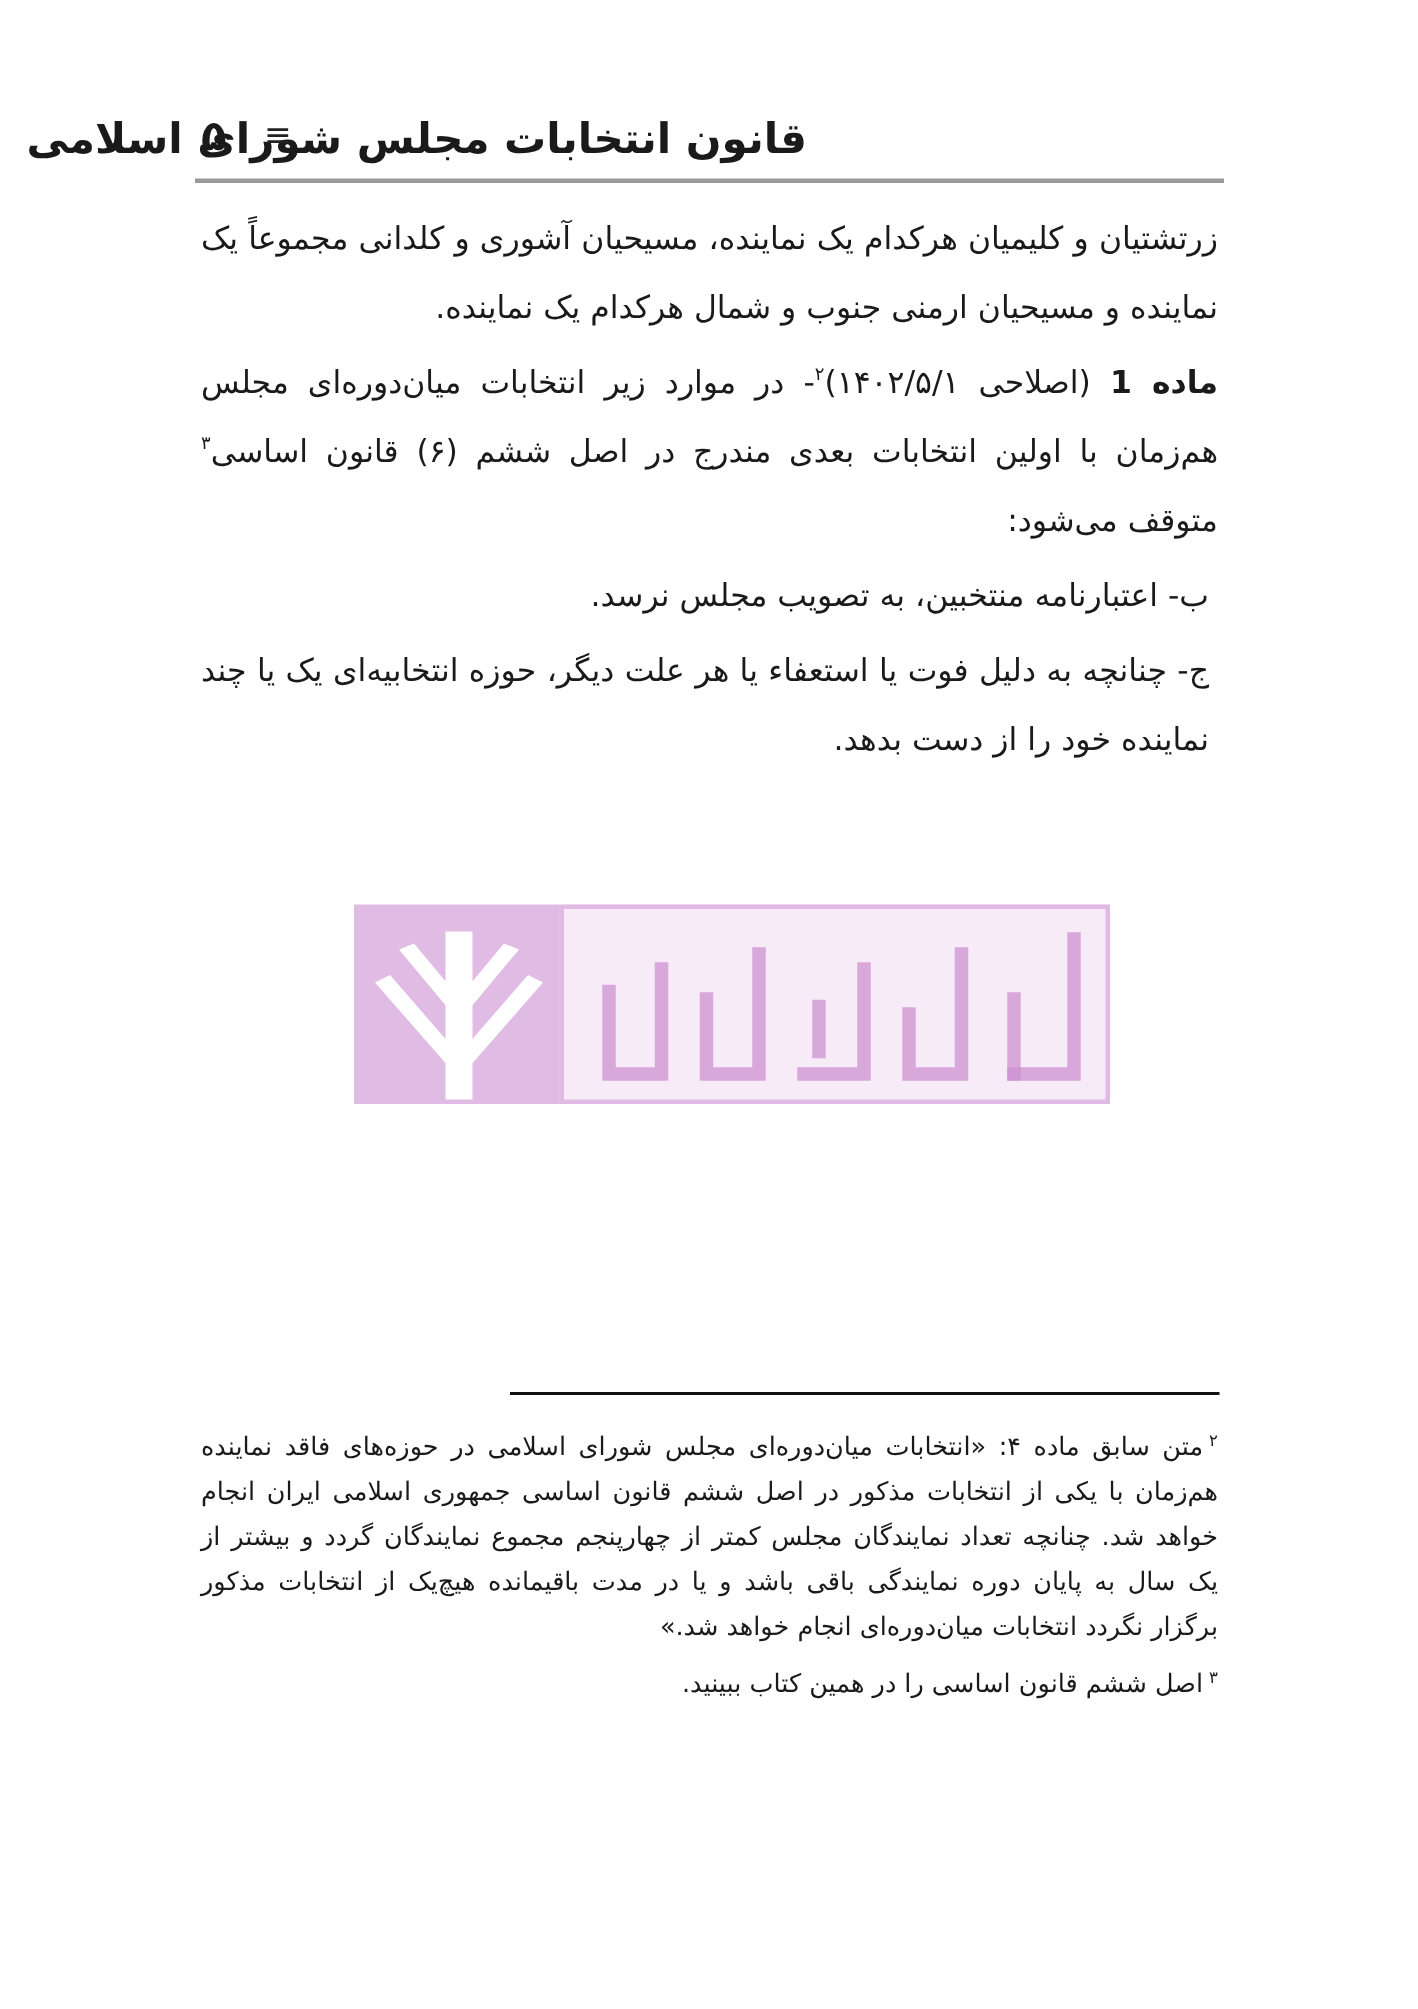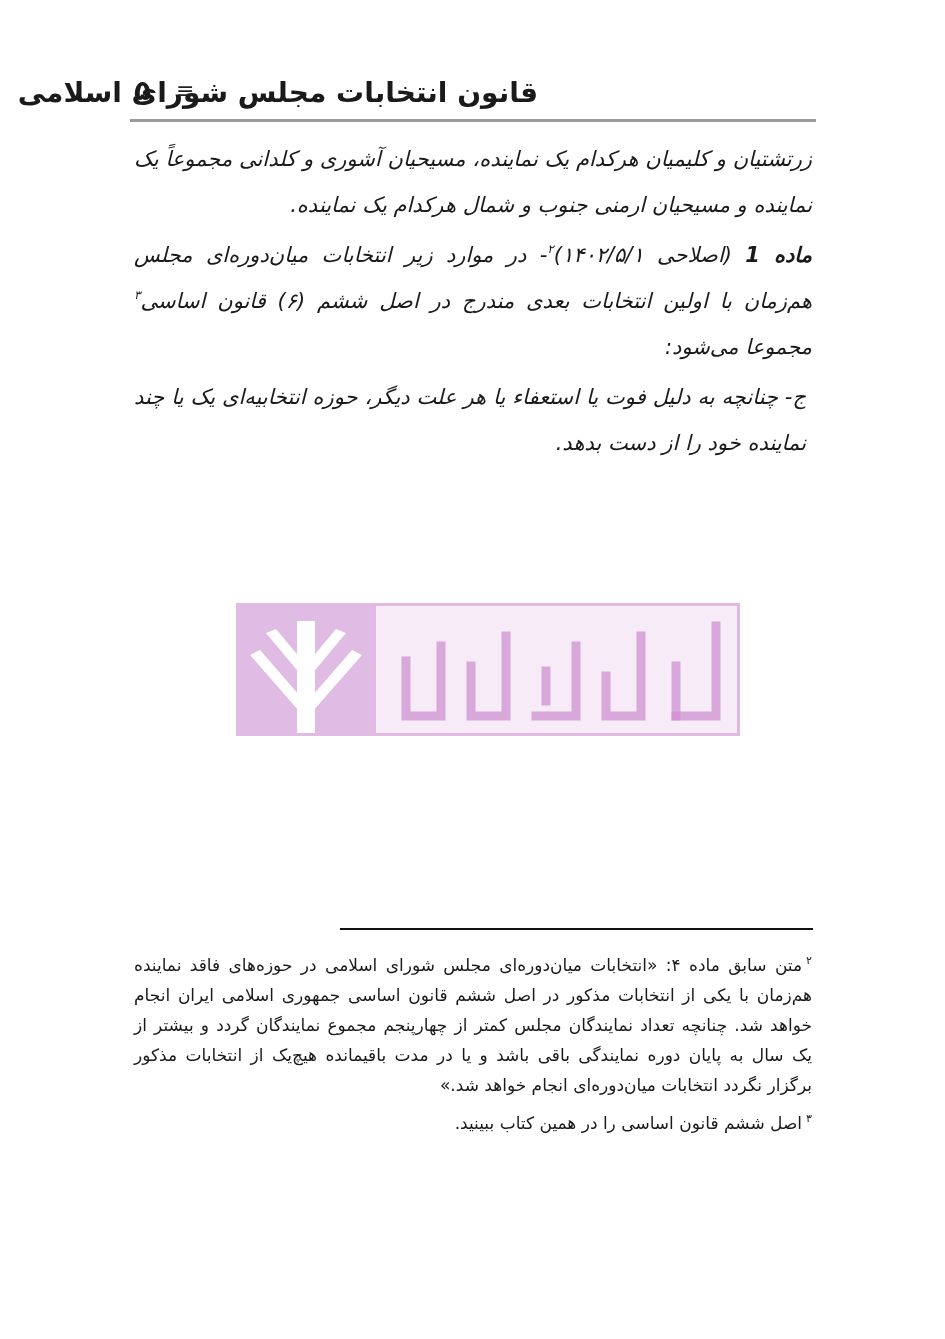--- a/index.html
+++ b/index.html
@@ -34,21 +34,21 @@
       position: absolute; left: 130px; top: 119px; width: 686px; height: 3px;
       background: #9a9a9a;
     }
 
     
     .body-text {
       position: absolute; left: 134px; top: 136px; width: 678px;
       direction: rtl; text-align: justify;
       font-size: 21px; line-height: 46px;
     }
-    .para { margin: 0 0 4px 0; font-style: italic; }
+    .para { margin: 0 0 4px 0; }
     .para.last-line-right { text-align-last: right; }
     .bold { font-weight: bold; }
     sup.fn { font-size: 12px; vertical-align: top; position: relative; top: -6px; }
 
     .item { padding-right: 6px; }
 
     
     .fn-rule {
       position: absolute; left: 340px; top: 928px; width: 473px; height: 2px;
       background: #111;
@@ -89,23 +89,24 @@
     <span class="sep">≡</span>
     <span class="page-num">۵</span>
   </div>
   <div class="header-rule"></div>
 
   <div class="body-text">
     <p class="para last-line-right">زرتشتیان و کلیمیان هرکدام یک نماینده، مسیحیان آشوری و کلدانی مجموعاً یک نماینده و مسیحیان ارمنی جنوب و شمال هرکدام یک نماینده.</p>
 
 
     <p class="para last-line-right">
-      <span class="bold">ماده 1</span><span> (اصلاحی ۱۴۰۲/۵/۱)</span><sup class="fn">۲</sup><span>- در موارد زیر انتخابات میان‌دوره‌ای مجلس هم‌زمان با اولین انتخابات بعدی مندرج در اصل ششم (۶) قانون اساسی</span><sup class="fn">۳</sup><span> مجموعا می‌شود:</span>
+      <span class="bold">ماده 1</span><span> (اصلاحی ۱۴۰۲/۵/۱)</span><sup class="fn">۲</sup><span>- در موارد زیر انتخابات میان‌دوره‌ای مجلس هم‌زمان با اولین انتخابات بعدی مندرج در اصل ششم (۶) قانون اساسی</span><sup class="fn">۳</sup><span> متوقف می‌شود:</span>
     </p>
 
+    <p class="para item last-line-right">ب- اعتبارنامه منتخبین، به تصویب مجلس نرسد.</p>
     <p class="para item last-line-right">ج- چنانچه به دلیل فوت یا استعفاء یا هر علت دیگر، حوزه انتخابیه‌ای یک یا چند نماینده خود را از دست بدهد.</p>
 
   </div>
 
   <div class="fn-rule"></div>
 
   <div class="footnotes">
     <p class="fn-para">
       <sup>۲</sup><span>متن سابق ماده ۴: «انتخابات میان‌دوره‌ای مجلس شورای اسلامی در حوزه‌های فاقد نماینده هم‌زمان با یکی از انتخابات مذکور در اصل ششم قانون اساسی جمهوری اسلامی ایران انجام خواهد شد. چنانچه تعداد نمایندگان مجلس کمتر از چهارپنجم مجموع نمایندگان گردد و بیشتر از یک سال به پایان دوره نمایندگی باقی باشد و یا در مدت باقیمانده هیچ‌یک از انتخابات مذکور برگزار نگردد انتخابات میان‌دوره‌ای انجام خواهد شد.»</span>
     </p>

